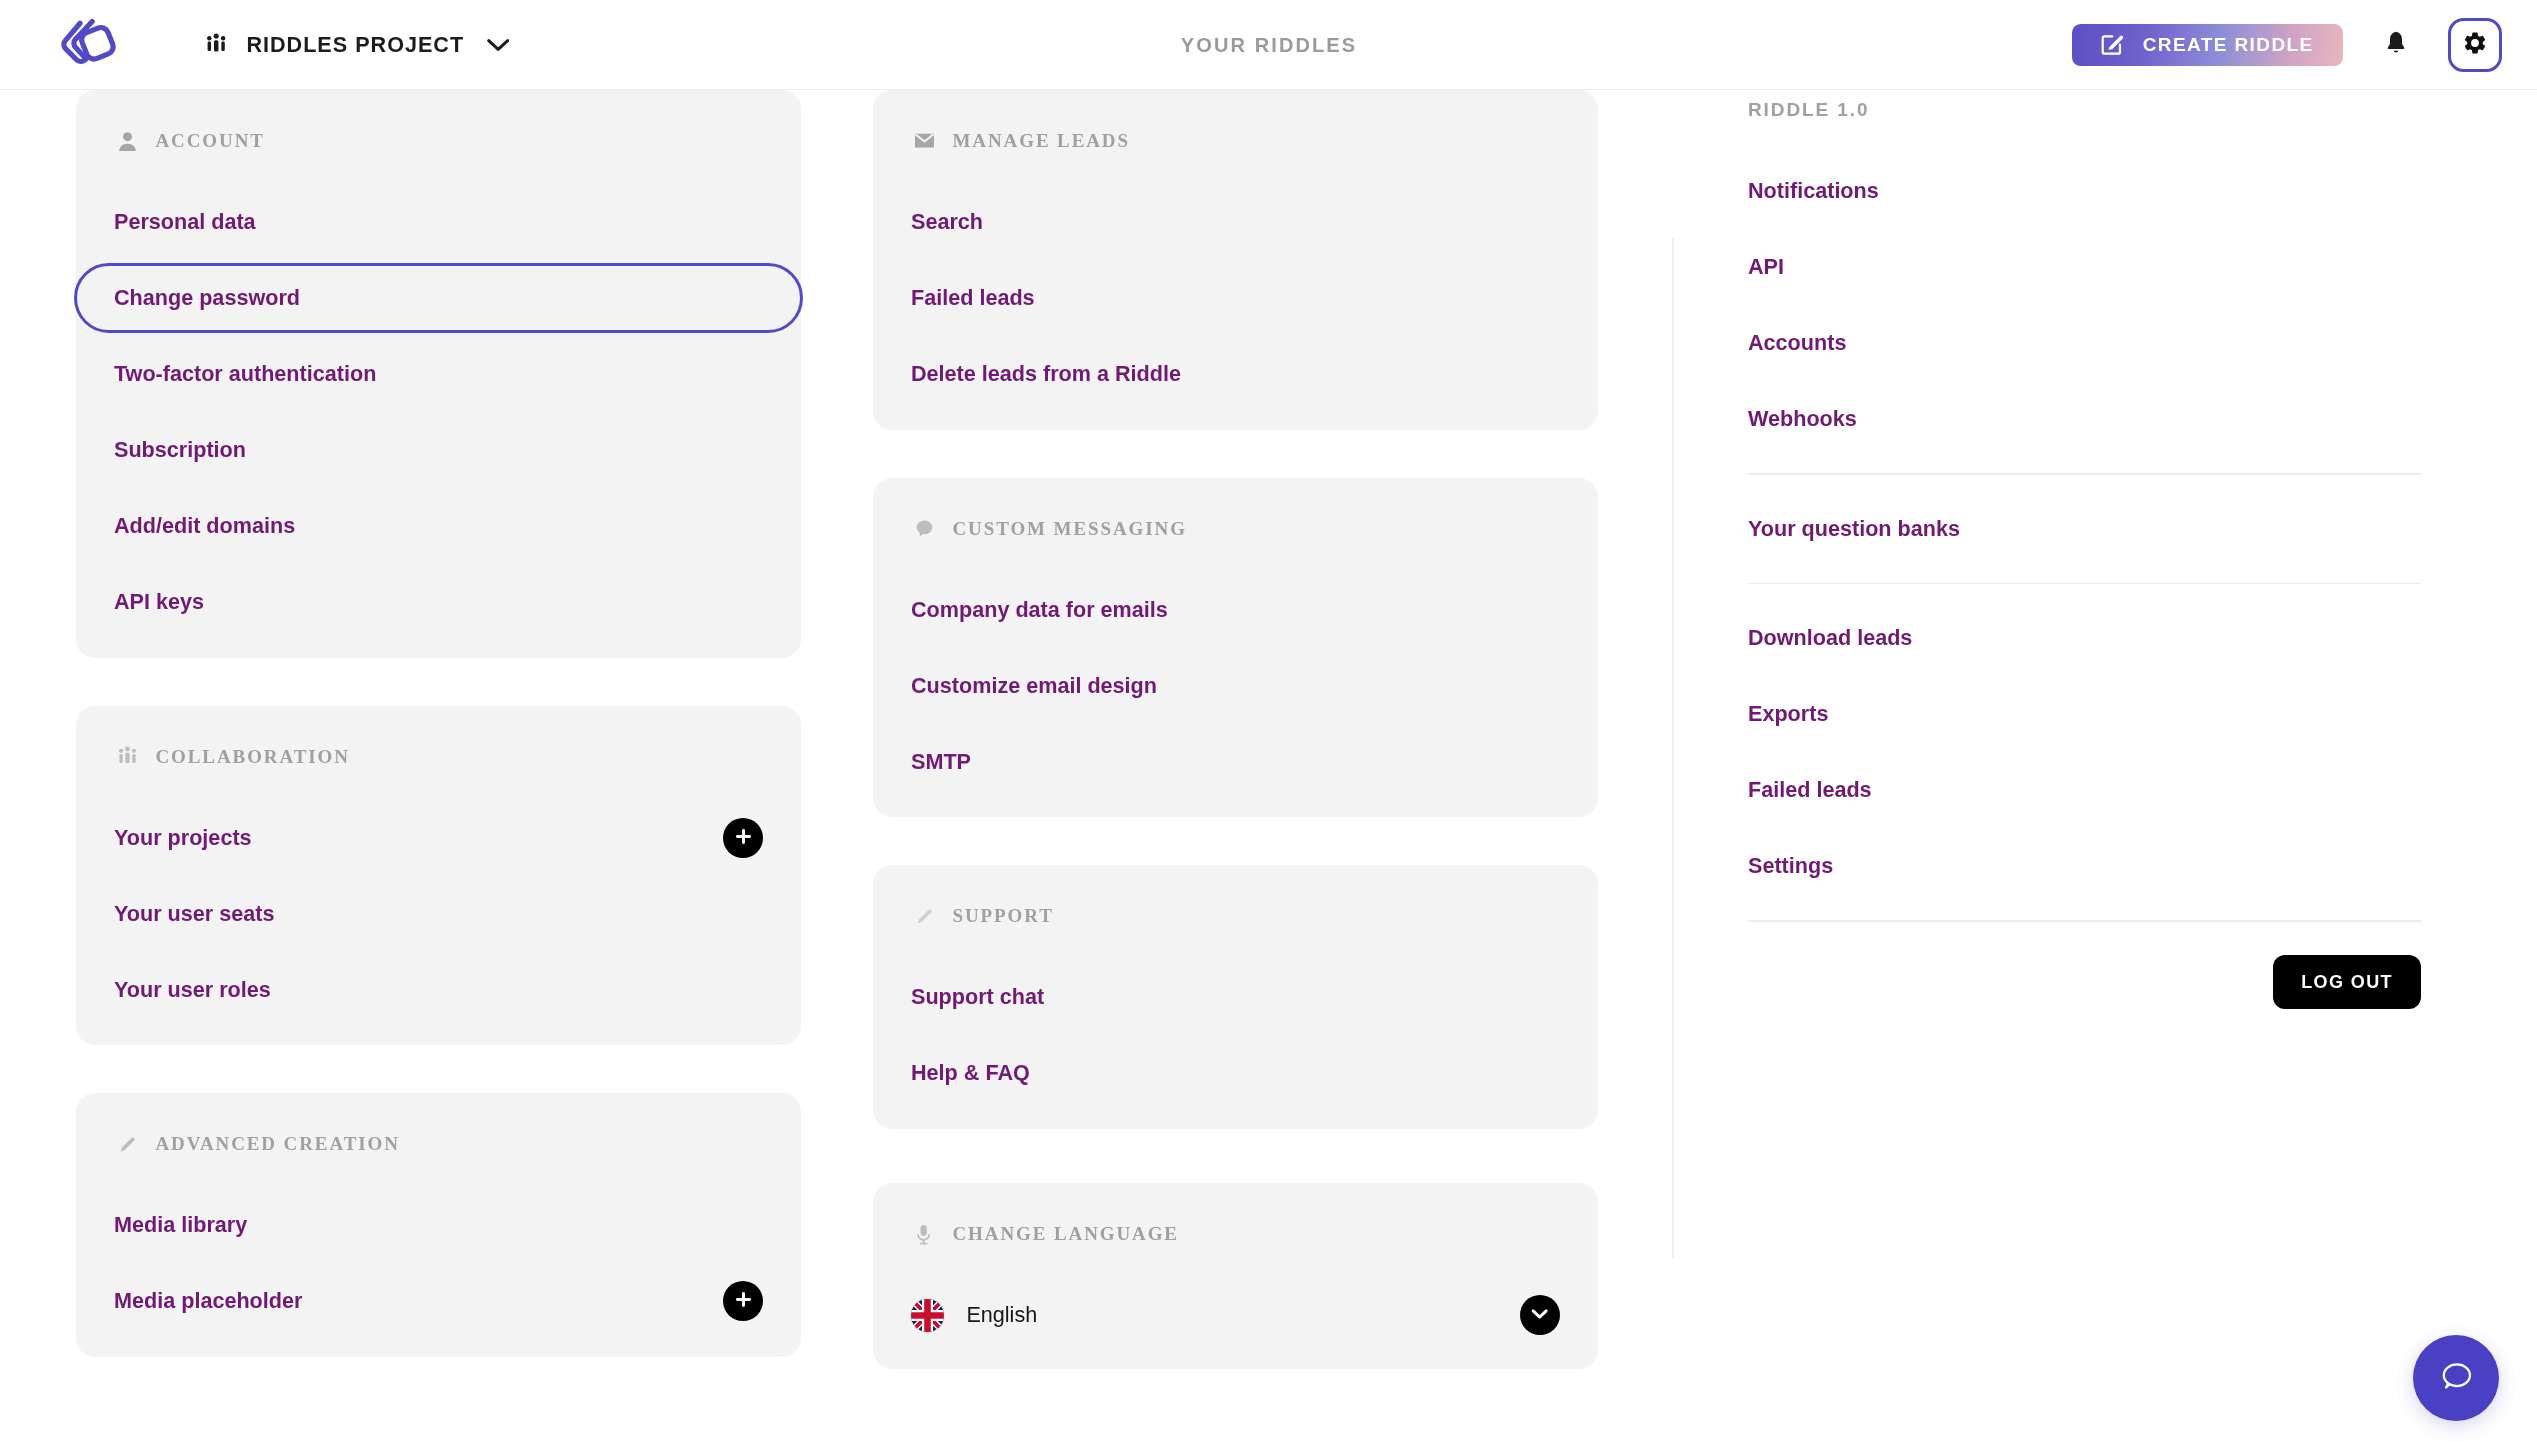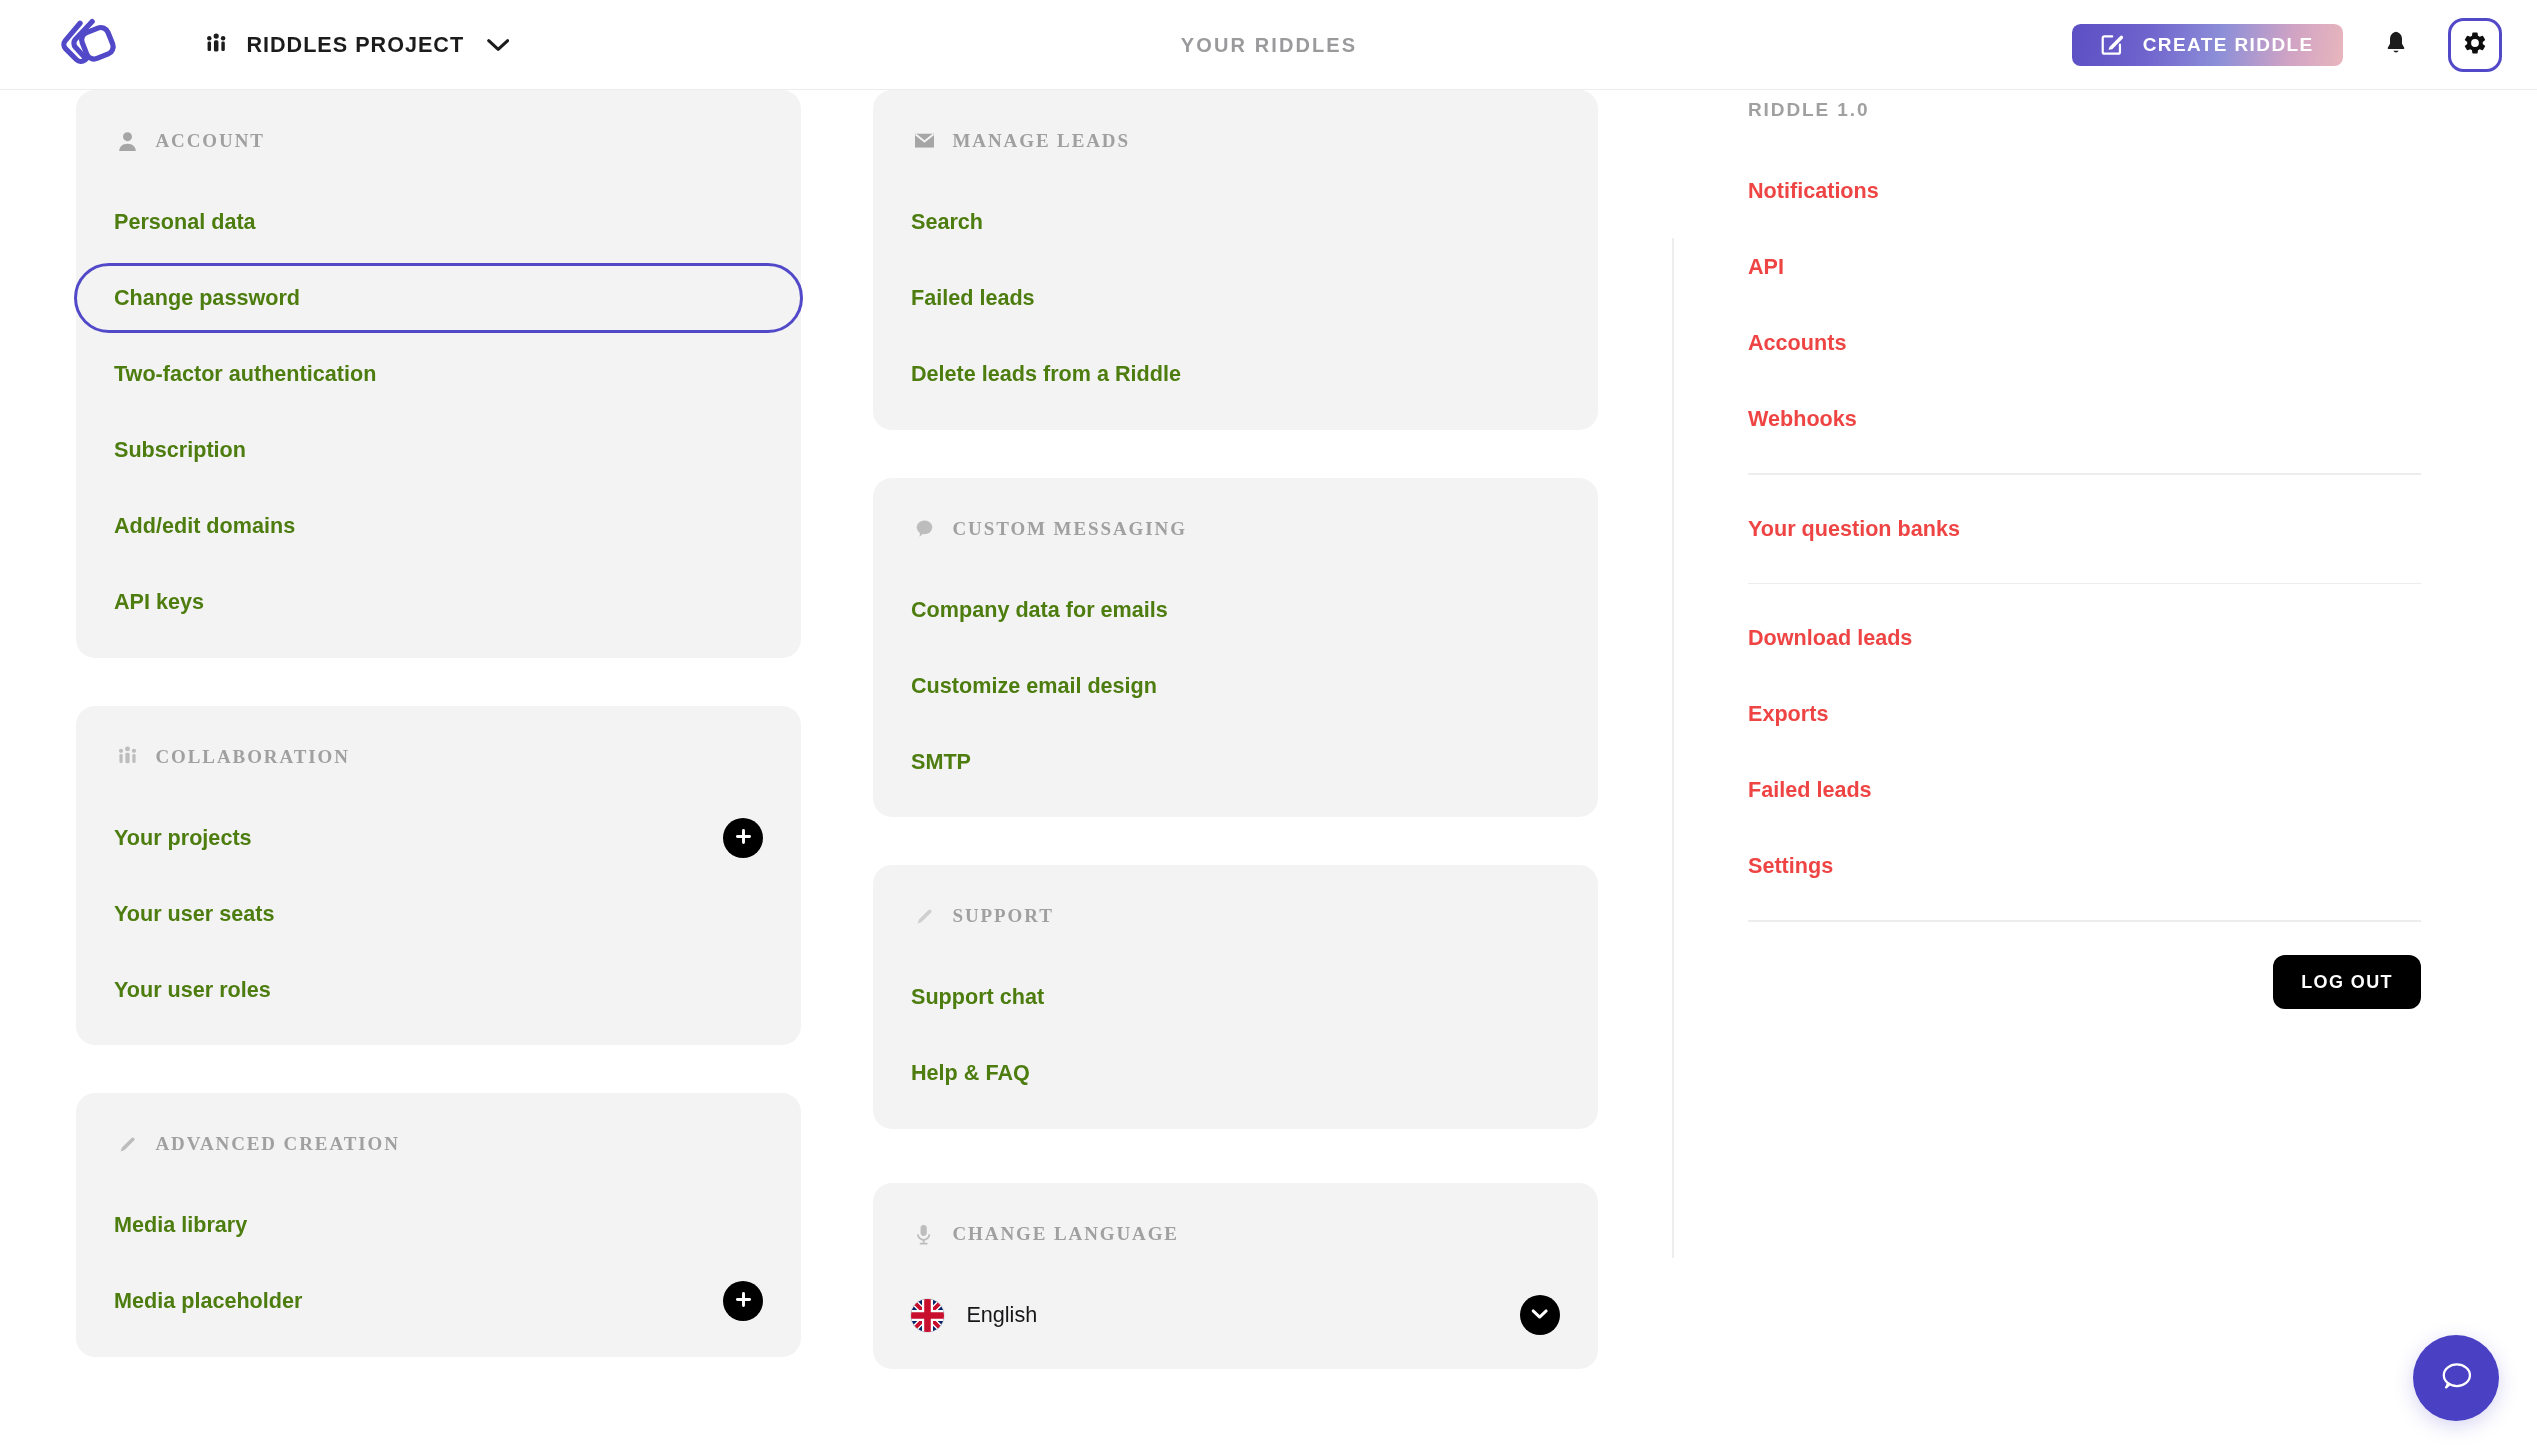--- a/index.html
+++ b/index.html
@@ -151,21 +151,21 @@
     display: flex;
     align-items: center;
     height: 50px;
     margin-bottom: 26px;
     position: relative;
   }
   .row:last-child { margin-bottom: 1.7px; }
   .row-label {
     font-size: 21.6px;
     font-weight: 700;
-    color: #4d7c0f;
+    color: #701a75;
     cursor: pointer;
   }
 
   .row.highlight {
     position: relative;
   }
   .row.highlight::before {
     content: "";
     position: absolute;
     left: -40px;
@@ -203,21 +203,21 @@
   }
   .rc-row {
     height: 50px;
     display: flex;
     align-items: center;
     margin-bottom: 26px;
   }
   .rc-row .rc-label {
     font-size: 21.6px;
     font-weight: 700;
-    color: #ef4444;
+    color: #701a75;
     cursor: pointer;
   }
   .hdivider {
     width: 100%;
     height: 1.7px;
     background: #ededed;
     margin: 29px 0 29px 0;
   }
   .logout-wrap {
     display: flex;

